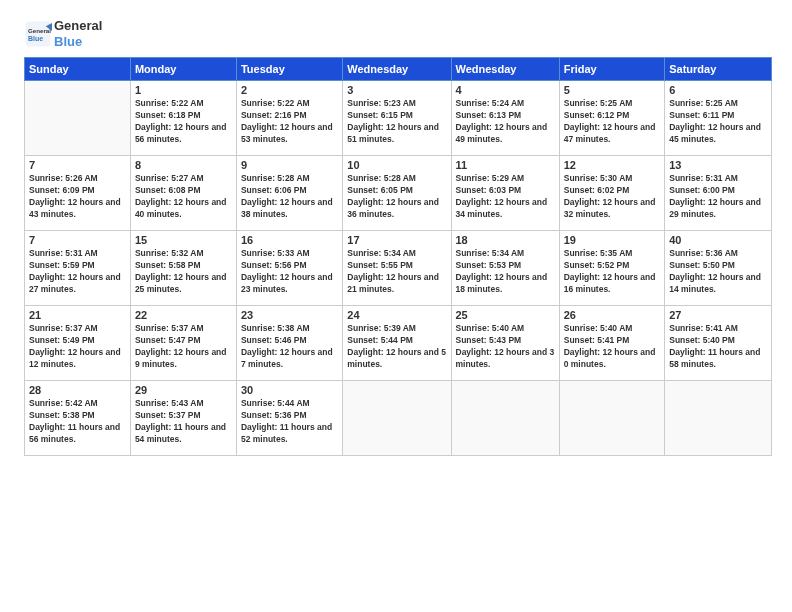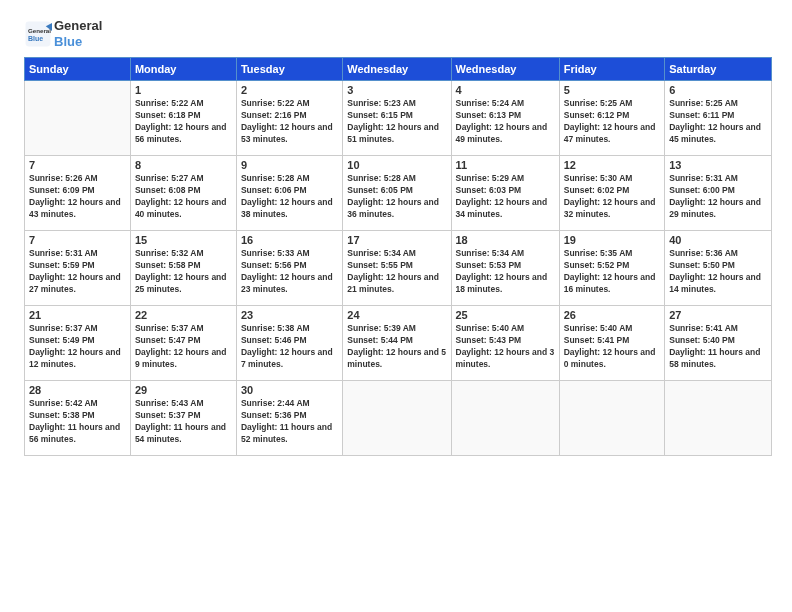--- a/index.html
+++ b/index.html
@@ -333,21 +333,21 @@
           </td>
           <td>
             <span class="day-number">29</span>
             <div class="day-info">Sunrise: 5:43 AM
 Sunset: 5:37 PM
 Daylight: 11 hours
 and 54 minutes.</div>
           </td>
           <td>
             <span class="day-number">30</span>
-            <div class="day-info">Sunrise: 2:44 AM
+            <div class="day-info">Sunrise: 5:44 AM
 Sunset: 5:36 PM
 Daylight: 11 hours
 and 52 minutes.</div>
           </td>
           <td class="empty-cell"></td>
           <td class="empty-cell"></td>
           <td class="empty-cell"></td>
           <td class="empty-cell"></td>
         </tr>
       </tbody>

